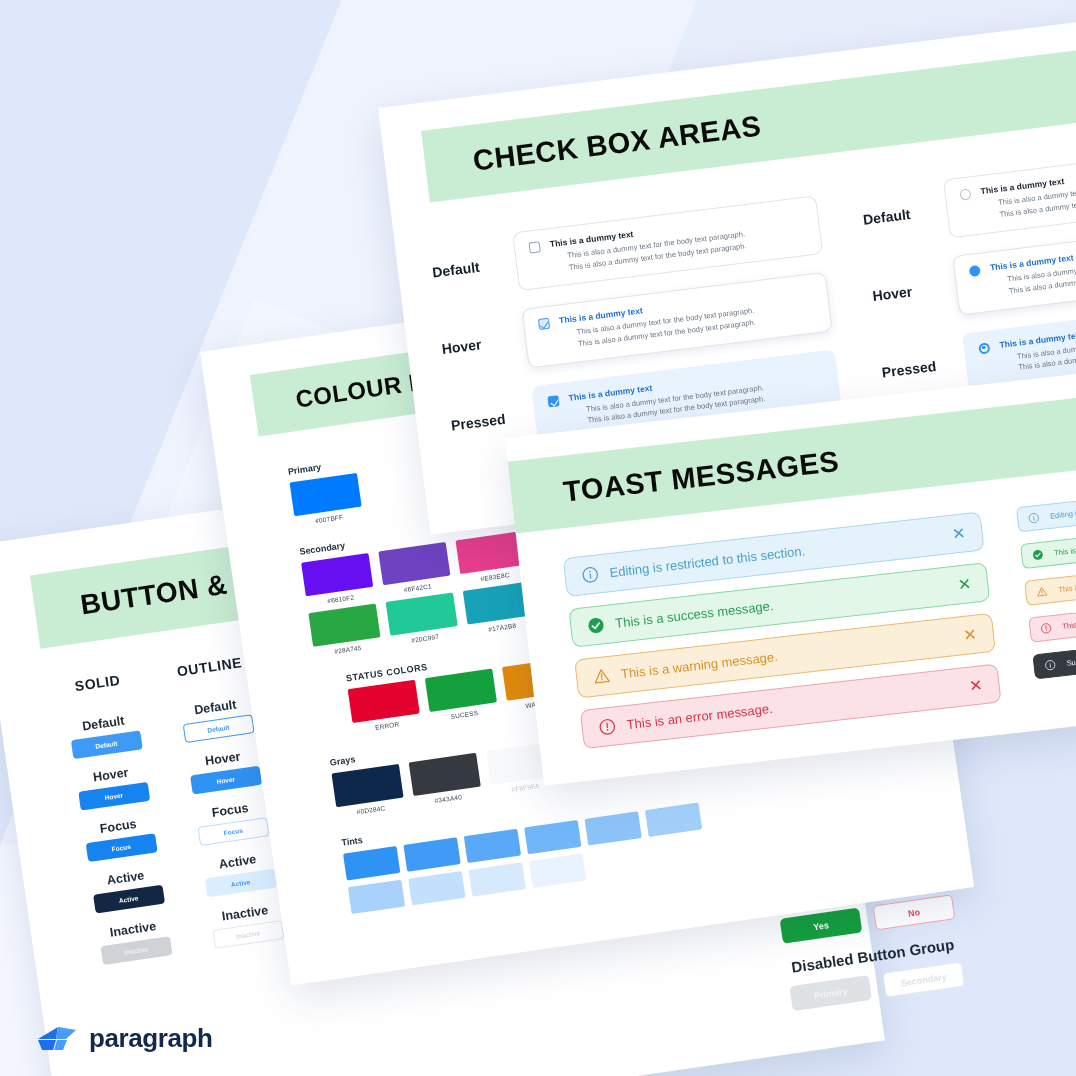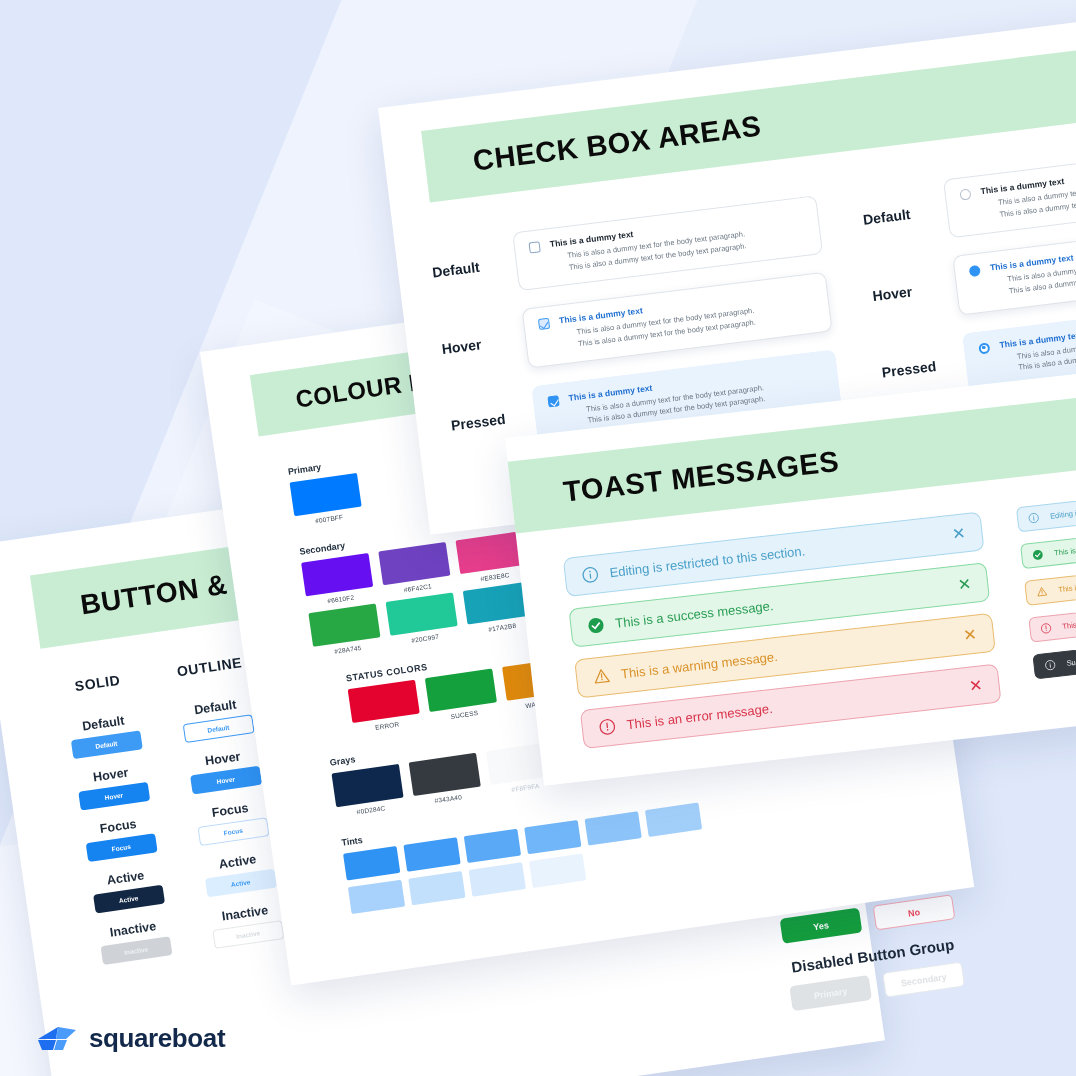--- a/index.html
+++ b/index.html
@@ -749,14 +749,14 @@
   </div>
 </div>
 
 <div class="logo">
   <svg width="42" height="26" viewBox="0 0 42 26">
     <path d="M2 13 L22 1 L20 13 Z" fill="#1e6ff0"></path>
     <path d="M20 13 L22 1 L40 4 L30 13 Z" fill="#4a9bfa"></path>
     <path d="M2 14 L20 14 L17 24 L6 24 Z" fill="#1e6ff0"></path>
     <path d="M21 14 L31 14 L27 24 L18 24 Z" fill="#4a9bfa"></path>
   </svg>
-  <div class="logo-text">squareboat</div>
+  <div class="logo-text">paragraph</div>
 </div>
 
 </body></html>

